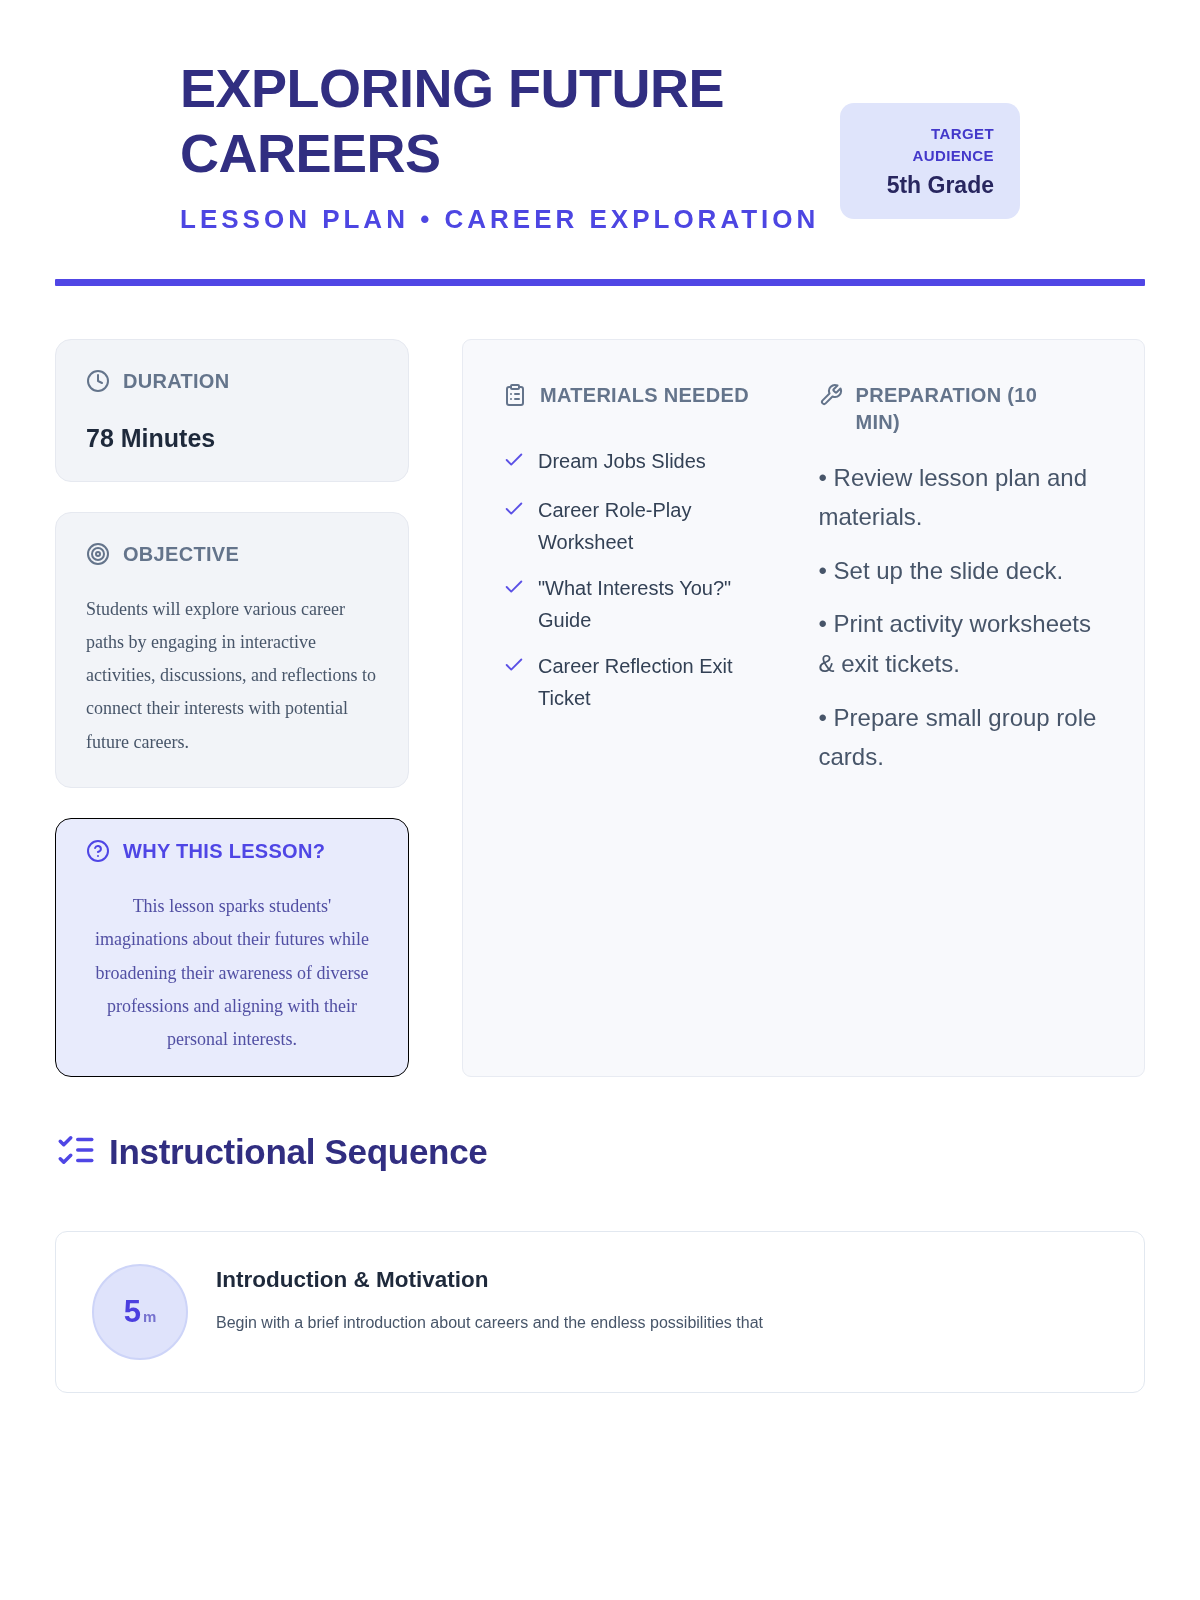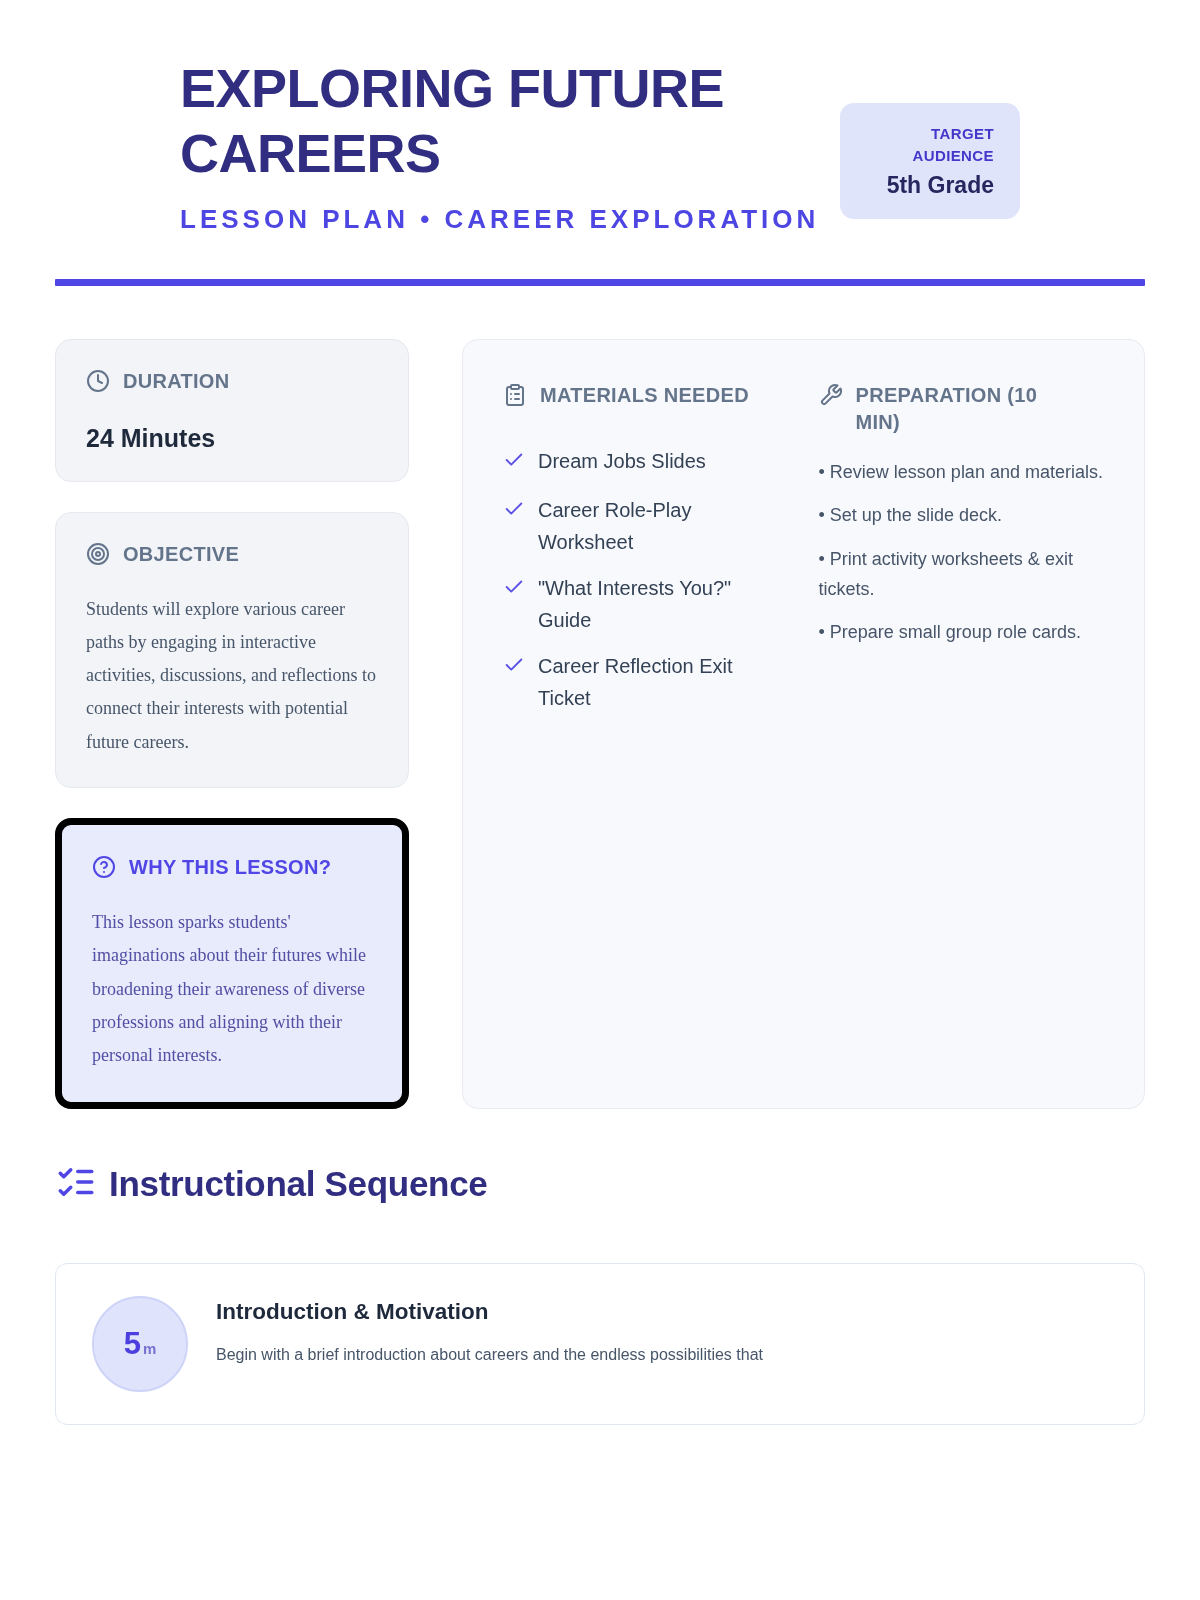--- a/index.html
+++ b/index.html
@@ -37,49 +37,49 @@
   .audience-value { color: #28265f; font-weight: bold; font-size: 23px; margin-top: 5px; }
 
   .divider { height: 7px; background: #5046e5; margin-top: 44px; border-radius: 1px; }
 
   
   .overview { display: flex; gap: 53px; margin-top: 53px; align-items: stretch; }
   .left-col { width: 354px; flex: none; display: flex; flex-direction: column; gap: 30px; }
 
   .card { border-radius: 16px; }
   .card.gray   { background: #f2f4f8; border: 1px solid #e6e9f0; padding: 28px 30px; }
-  .card.purple { background: #e8ebfc; border: 7px solid #000000; padding: 29px 30px; }
+  .card.purple { background: #e8ebfc; border: 1px solid #000000; padding: 19px 30px; text-align: center; }
 
   .card-heading {
     display: flex; gap: 13px; align-items: flex-start;
     color: #64748b; font-weight: bold; font-size: 20px; letter-spacing: 0.3px;
     line-height: 1.35;
   }
   .card-heading svg { width: 24px; height: 24px; flex: none; margin-top: 1px; }
   .card.purple .card-heading { color: #4f46e5; }
 
   .duration-value { margin-top: 24px; font-size: 25px; font-weight: bold; color: #1e293b; }
 
   .card p { margin: 20px 0 0 0; font-size: 18px; line-height: 1.85; font-family: Liberation Serif, serif; }
   .card.gray p { color: #475569; }
   .card.purple p { color: #514fa3; }
 
   .right-card {
     flex: 1; background: #f8f9fc; border: 1px solid #e8ebf2;
-    border-radius: 16px; padding: 42px 40px;
+    border-radius: 9px; padding: 42px 40px;
   }
   .right-cols { display: grid; grid-template-columns: 1fr 1fr; gap: 30px; }
 
   .materials-list { margin-top: 31px; display: flex; flex-direction: column; gap: 14px; }
   .material-item { display: flex; gap: 13px; font-size: 20px; line-height: 1.6; color: #334155; }
   .material-item svg { width: 22px; height: 22px; color: #5b51e6; flex: none; margin-top: 4px; }
 
   .prep-heading-text { max-width: 215px; }
   .prep-list { margin-top: 22px; display: flex; flex-direction: column; gap: 14px; }
-  .prep-item { font-size: 18px; line-height: 1.65; color: #475569; }
+  .prep-item { font-size: 24px; line-height: 1.65; color: #475569; }
   .prep-item::before { content: "\2022  "; }
 
   
   .seq-heading { display: flex; align-items: center; gap: 12px; margin-top: 52px; }
   .seq-heading svg { width: 42px; height: 42px; color: #4f46e5; flex: none; }
   .seq-heading h2 { margin: 0; font-size: 35px; font-weight: 800; color: #312e81; letter-spacing: -0.3px; }
 
   .steps { margin-top: 56px; display: flex; flex-direction: column; gap: 30px; }
   .step-card {
     background: #ffffff; border: 1px solid #e2e8f0; border-radius: 12px;
@@ -122,21 +122,21 @@
       <div class="card gray">
         <div class="card-heading">
           <span>
             <svg class="icon" viewBox="0 0 24 24" width="24" height="24">
                 <circle cx="12" cy="12" r="10"></circle>
                 <polyline points="12 6 12 12 16 14"></polyline>
               </svg>
           </span>
           <span>DURATION</span>
         </div>
-        <div class="duration-value">24 Minutes</div>
+        <div class="duration-value">78 Minutes</div>
       </div>
 
       <div class="card gray">
         <div class="card-heading">
           <span>
             <svg class="icon" viewBox="0 0 24 24" width="24" height="24">
                 <circle cx="12" cy="12" r="10"></circle>
                 <circle cx="12" cy="12" r="6"></circle>
                 <circle cx="12" cy="12" r="2"></circle>
               </svg>

